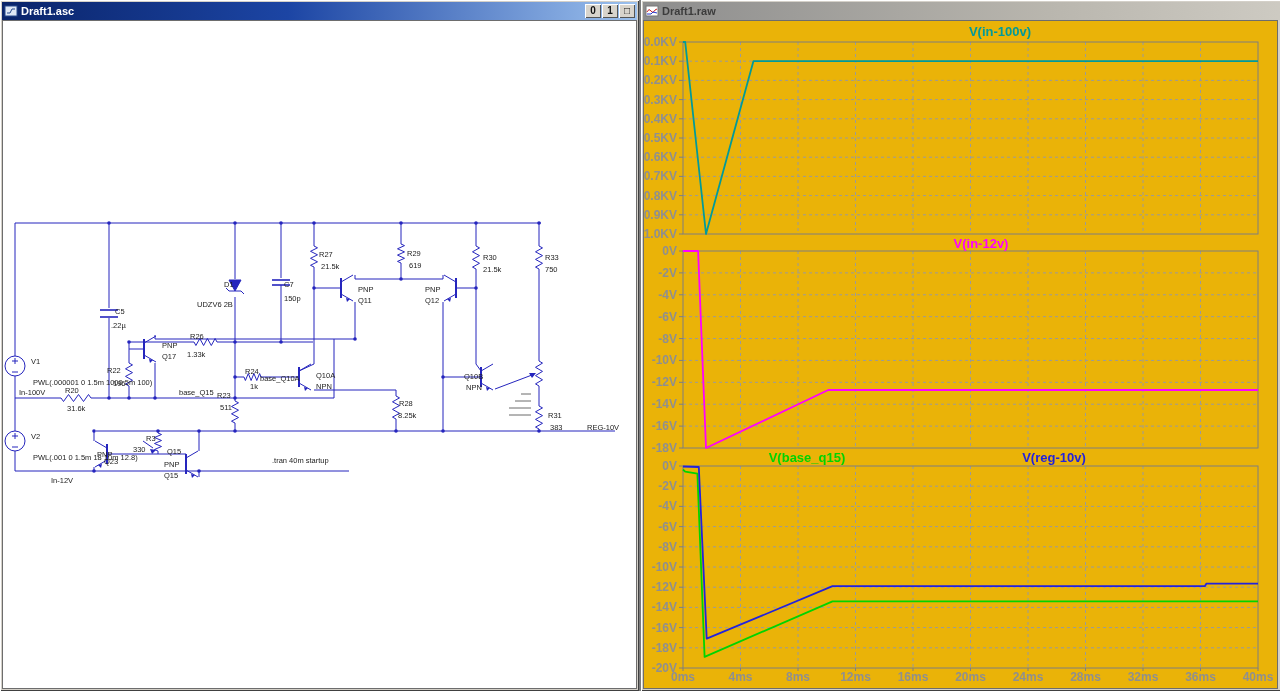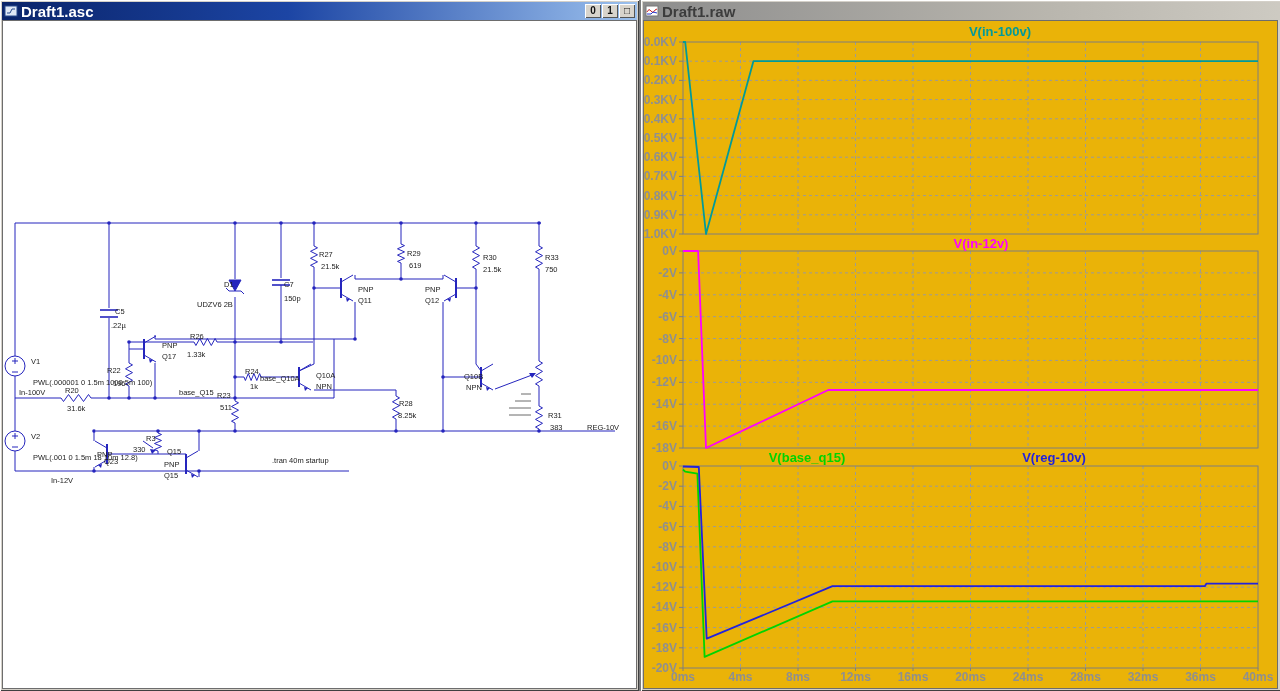--- a/index.html
+++ b/index.html
@@ -6,21 +6,21 @@
   body{width:1280px;height:691px;background:#7b7b7b;position:relative;overflow:hidden;
        font-family:"Liberation Sans",sans-serif;}
   .window{position:absolute;top:0;height:691px;background:#d4d0c8;
           box-shadow:inset 1px 1px 0 #ffffff, inset -1px -1px 0 #404040;
           box-sizing:border-box;padding:2px;}
   #win-left{left:0;width:639px;}
   #win-right{left:641px;width:742px;}
   .titlebar{height:18px;display:flex;align-items:center;padding:0 2px;box-sizing:border-box;}
   .titlebar.active{background:linear-gradient(90deg,#0a246a 0%,#1c45a4 45%,#9cc1ee 100%);}
   .titlebar.inactive{background:linear-gradient(90deg,#8d8d8d 0%,#b9b6ae 55%,#d6d3cb 100%);}
-  .title-text{font-size:15px;font-weight:bold;margin-left:3px;white-space:nowrap;}
+  .title-text{font-size:11px;font-weight:bold;margin-left:3px;white-space:nowrap;}
   .titlebar.active .title-text{color:#ffffff;}
   .titlebar.inactive .title-text{color:#3c3c3c;}
   .title-icon{width:14px;height:12px;flex:0 0 auto;}
   .tb-spacer{flex:1;}
   .tb-btn{width:16px;height:14px;margin-left:1px;background:#d8d4cc;color:#111;
           font-size:10px;line-height:13px;text-align:center;font-weight:bold;
           box-shadow:inset 1px 1px 0 #fff, inset -1px -1px 0 #555;cursor:pointer;flex:0 0 auto;}
   .client{position:absolute;left:2px;top:20px;width:635px;height:669px;
           border:1px solid #6d6d6d;box-sizing:border-box;overflow:hidden;}
   #win-left .client{background:#ffffff;}

